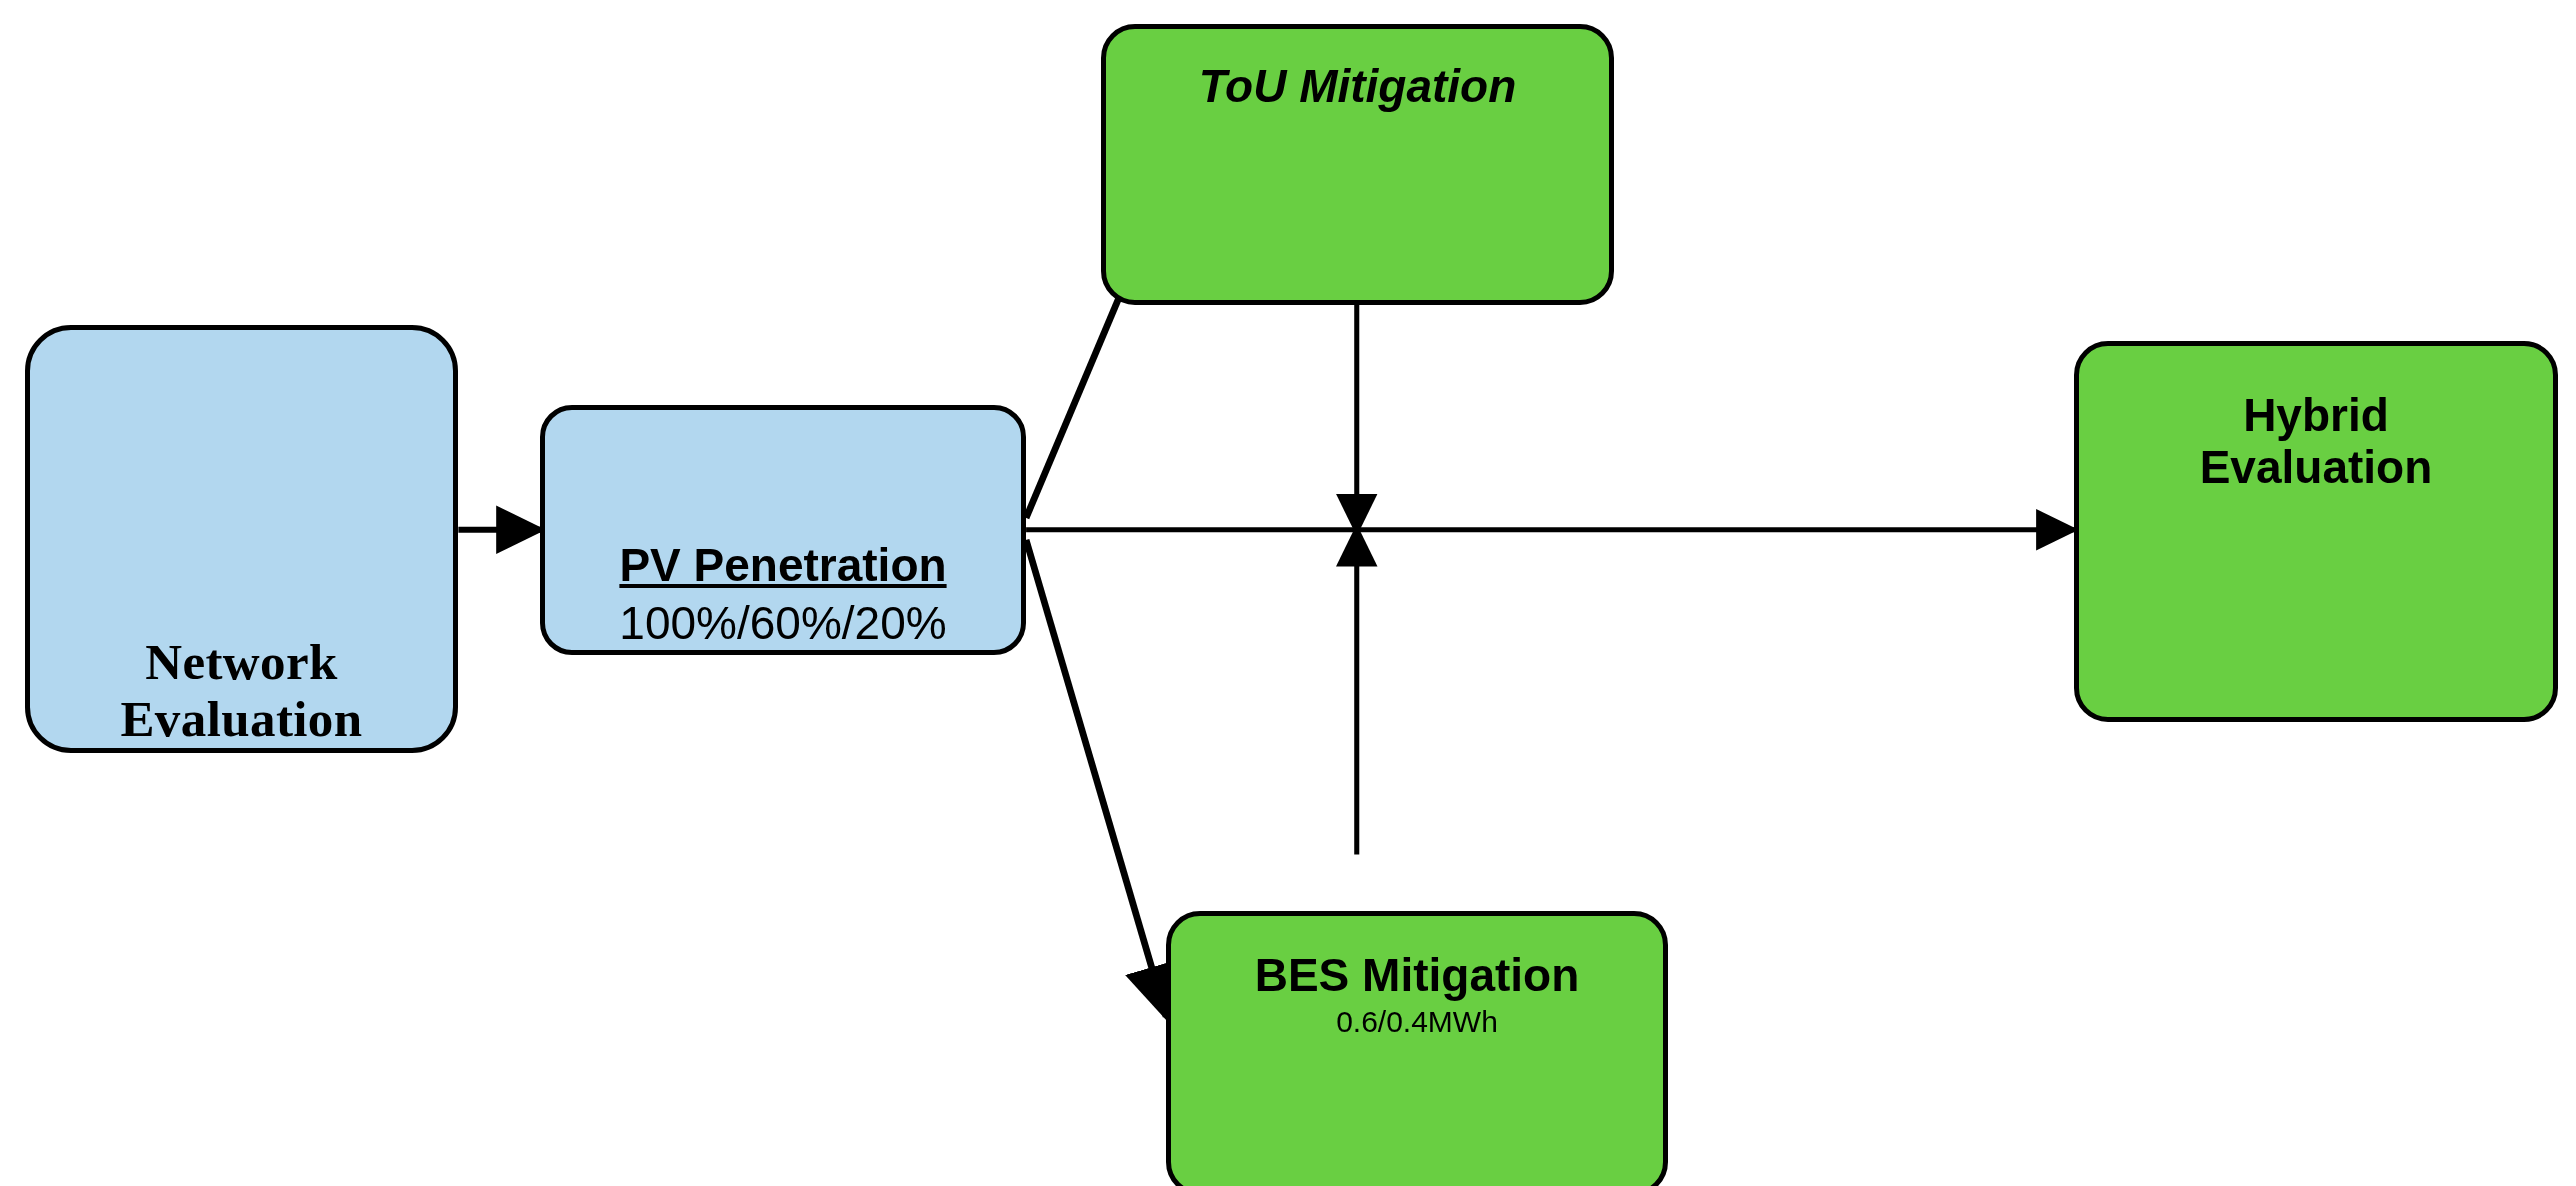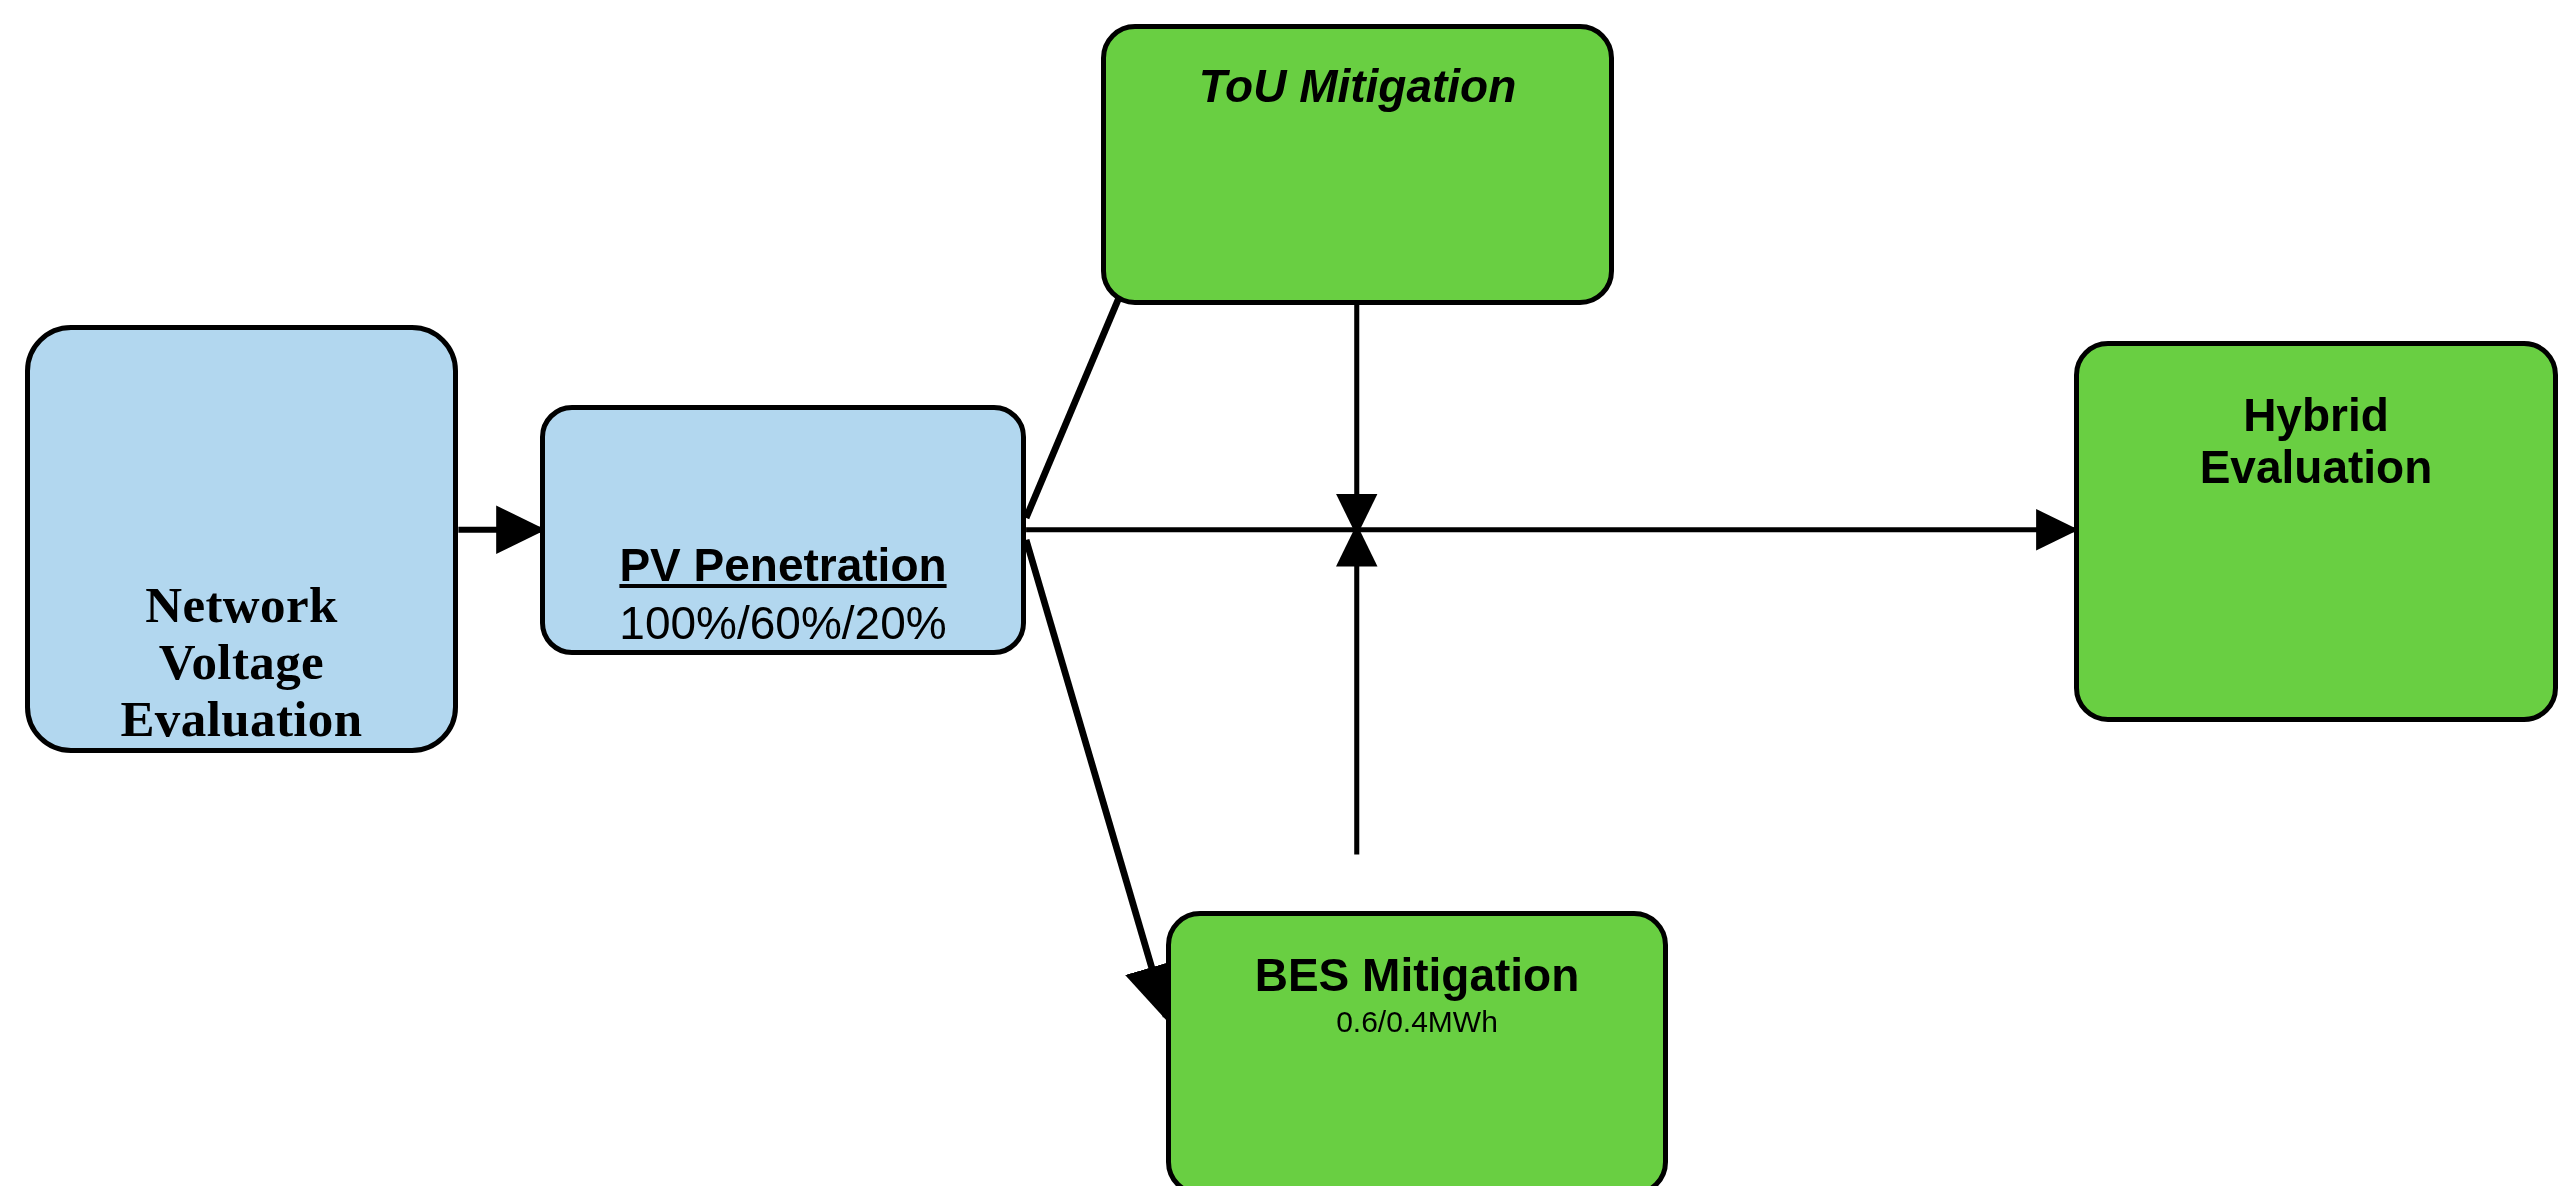--- a/index.html
+++ b/index.html
@@ -125,21 +125,20 @@
     <line x1="1216" y1="628" x2="2459" y2="628" stroke="#000000" stroke-width="6" marker-end="url(#ah)"></line>
 
     <line x1="1608" y1="361" x2="1608" y2="631" stroke="#000000" stroke-width="6" marker-end="url(#ah)"></line>
 
     <line x1="1608" y1="1013" x2="1608" y2="626" stroke="#000000" stroke-width="6" marker-end="url(#ah)"></line>
   </svg>
 
   <div class="node" id="node-network">
     <div class="title">
       <div>Network</div>
-      <div>Voltage</div>
       <div>Evaluation</div>
     </div>
   </div>
 
   <div class="node" id="node-pv">
     <div class="title">PV Penetration</div>
     <div class="sub">100%/60%/20%</div>
   </div>
 
   <div class="node" id="node-tou">

